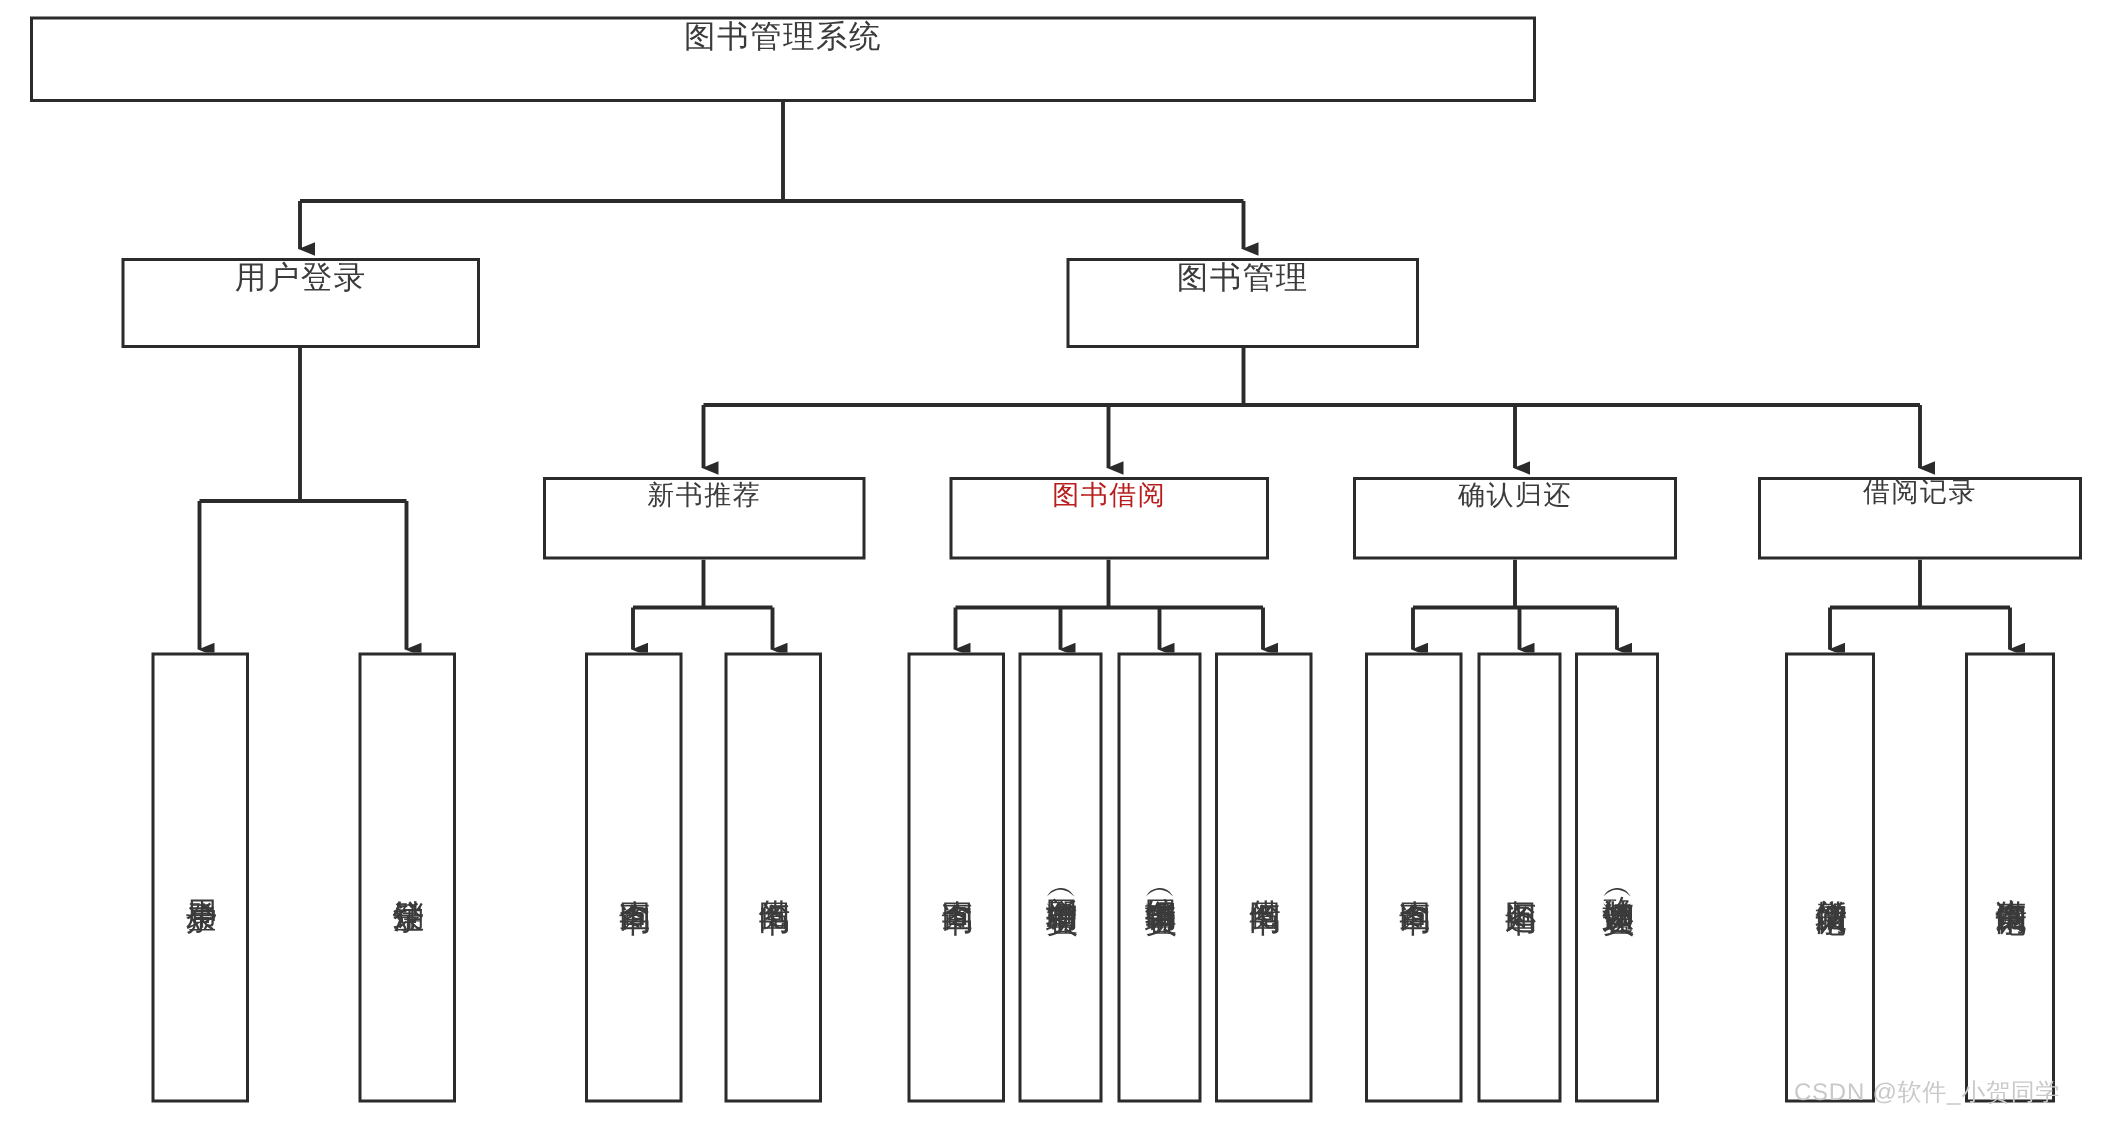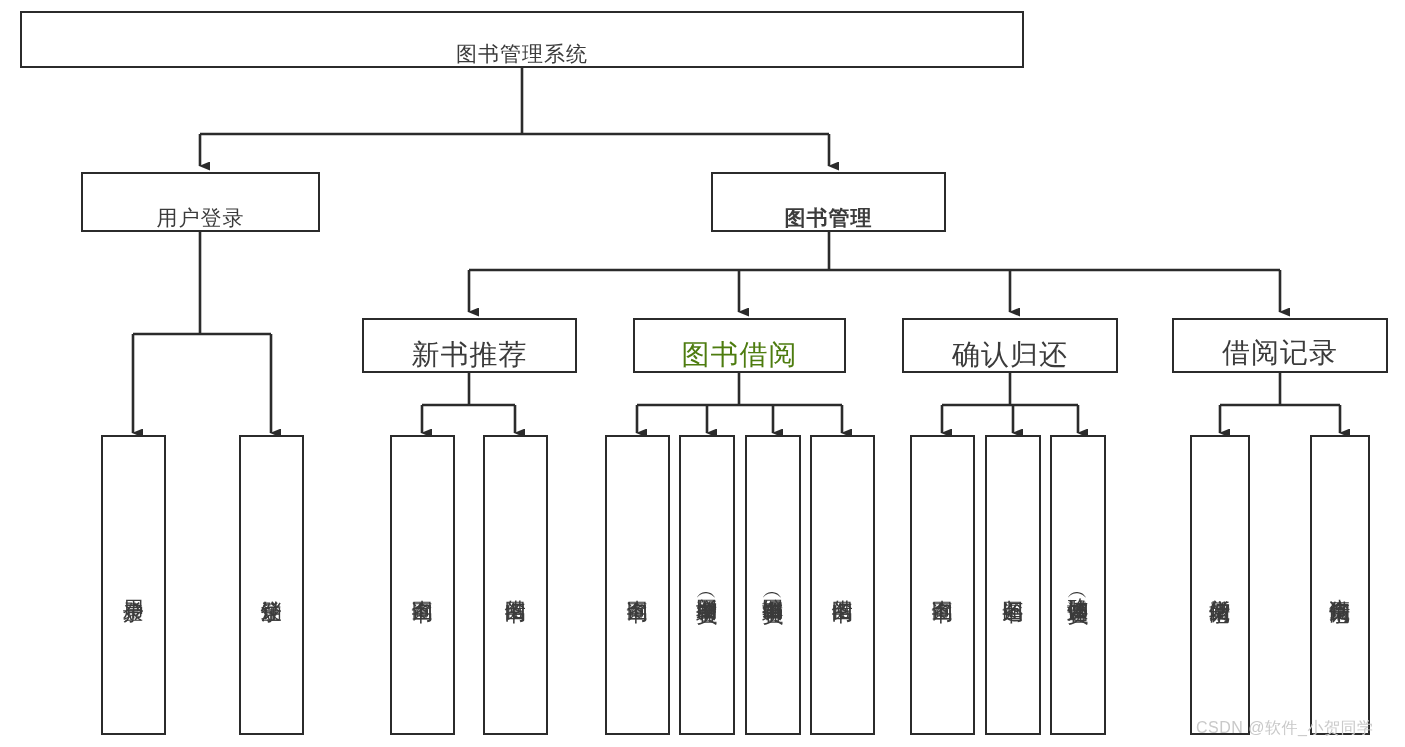--- a/index.html
+++ b/index.html
@@ -2,26 +2,26 @@
 <html><head>
 <meta charset="utf-8">
 <style>
   html,body{margin:0;padding:0;background:#ffffff;}
   body{width:1405px;height:747px;overflow:hidden;
        font-family:"Liberation Sans","DejaVu Sans",sans-serif;}
   #diagram-root{position:relative;width:1405px;height:747px;background:#ffffff;}
   svg#flow{position:absolute;left:0;top:0;width:1405px;height:747px;}
 
   .node-box{position:absolute;box-sizing:border-box;background:#ffffff;
-            border:2px solid #2b2b2b;display:flex;align-items:flex-end;
+            border:2px solid #2b2b2b;display:flex;align-items:flex-start;
             justify-content:center;}
   .node-box.root{border-width:2px;}
   .node-label{color:#3b3b3b;font-size:21px;line-height:1.15;white-space:nowrap;
               letter-spacing:1px;}
-  .node-box.level2 .node-label{font-size:28px;}
+  .node-box.level2 .node-label{font-size:18px;}
   .leaf-box{position:absolute;box-sizing:border-box;background:#ffffff;
             border:2px solid #2b2b2b;display:flex;align-items:center;
             justify-content:center;overflow:hidden;}
   .leaf-label{writing-mode:vertical-rl;text-orientation:upright;
               color:#3b3b3b;font-size:21px;line-height:1.22;letter-spacing:1px;
               white-space:nowrap;}
   .watermark{position:absolute;color:#c9c9c9;font-size:16px;white-space:nowrap;
              letter-spacing:0.5px;}
 </style>
 </head>
@@ -72,27 +72,27 @@
   </svg>
 
   <div id="nodes-layer">
       <div class="node-box root" style="left: 20px; top: 11px; width: 1004px; height: 57px; border-color: rgb(43, 43, 43);">
         <span class="node-label" style="color: rgb(59, 59, 59);">图书管理系统</span>
       </div>
       <div class="node-box level1" style="left: 81px; top: 172px; width: 239px; height: 60px; border-color: rgb(43, 43, 43);">
         <span class="node-label" style="color: rgb(59, 59, 59);">用户登录</span>
       </div>
       <div class="node-box level1" style="left: 711px; top: 172px; width: 235px; height: 60px; border-color: rgb(43, 43, 43);">
-        <span class="node-label" style="color: rgb(59, 59, 59); font-weight: bold;">图书管理</span>
+        <span class="node-label" style="color: rgb(59, 59, 59);">图书管理</span>
       </div>
       <div class="node-box level2" style="left: 362px; top: 318px; width: 215px; height: 55px; border-color: rgb(43, 43, 43);">
         <span class="node-label" style="color: rgb(59, 59, 59);">新书推荐</span>
       </div>
       <div class="node-box level2" style="left: 633px; top: 318px; width: 213px; height: 55px; border-color: rgb(43, 43, 43);">
-        <span class="node-label" style="color: #4d7c0f;">图书借阅</span>
+        <span class="node-label" style="color: #b91c1c;">图书借阅</span>
       </div>
       <div class="node-box level2" style="left: 902px; top: 318px; width: 216px; height: 55px; border-color: rgb(43, 43, 43);">
         <span class="node-label" style="color: rgb(59, 59, 59);">确认归还</span>
       </div>
       <div class="node-box level2" style="left: 1172px; top: 318px; width: 216px; height: 55px; border-color: rgb(43, 43, 43); font-family: Liberation Mono, monospace;">
         <span class="node-label" style="color: rgb(59, 59, 59);">借阅记录</span>
       </div>
       <div class="leaf-box" style="left: 101px; top: 435px; width: 65px; height: 300px; border-color: rgb(43, 43, 43);">
         <span class="leaf-label" style="color: rgb(59, 59, 59);">用户登录</span>
       </div>

